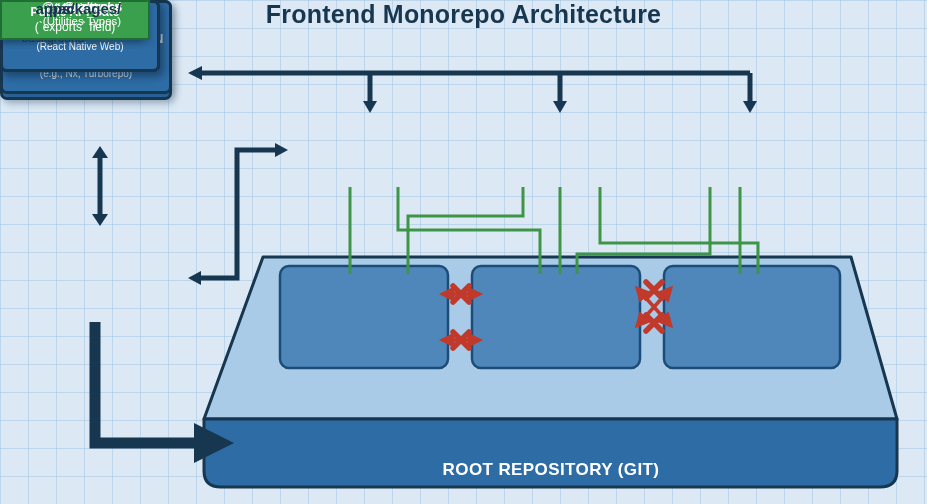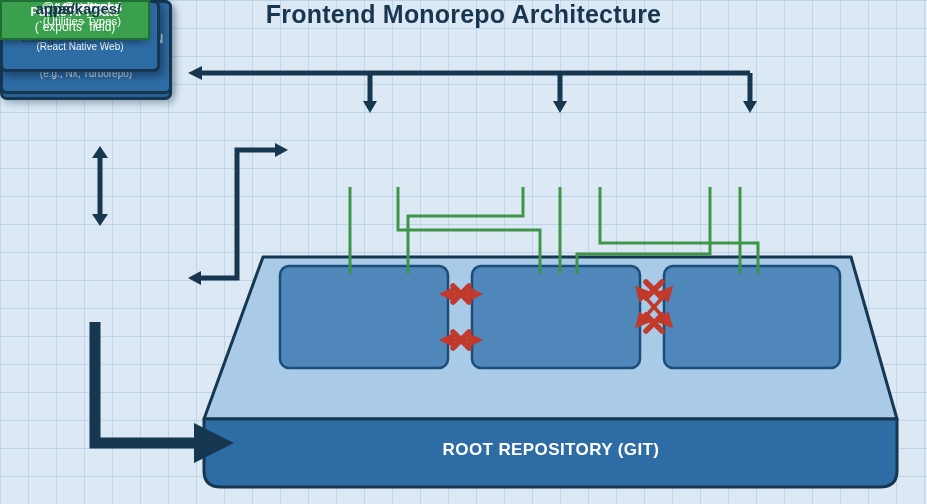--- a/index.html
+++ b/index.html
@@ -60,21 +60,21 @@
   #pkg2 { left:480; top:325; width:152px; }
   #pkg3 { left:670; top:325; width:164px; }
 
   .zone-label {
     position:absolute; z-index:2; color:#17364f; font-weight:bold; font-size:15px; text-align:center;
   }
   #zoneApps { left:288; top:381; width:110px; }
   #zonePkgs { left:600; top:381; width:170px; }
 
   .root-label {
-    position:absolute; z-index:2; left:204px; top:440px; width:694px;
+    position:absolute; z-index:2; left:204px; top:460px; width:694px;
     text-align:center; color:#fff; font-weight:bold; font-size:17px; letter-spacing:0.4px;
   }
 </style>
 </head>
 <body>
 
 <div class="canvas">
 
   <svg class="layer" width="927" height="504" viewBox="0 0 927 504">
     <defs>

